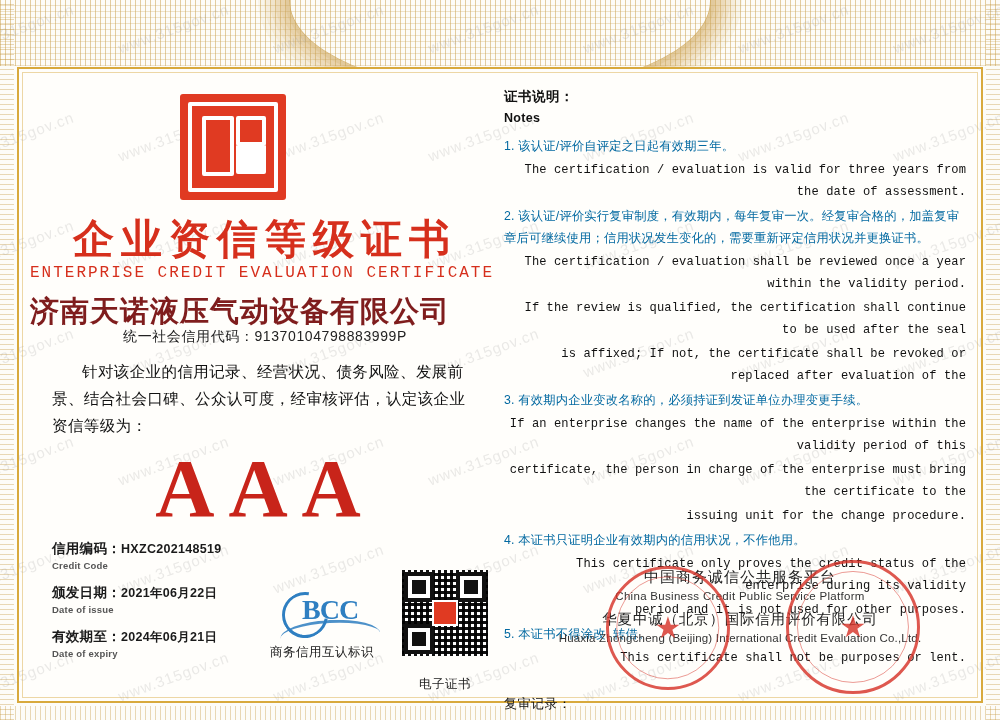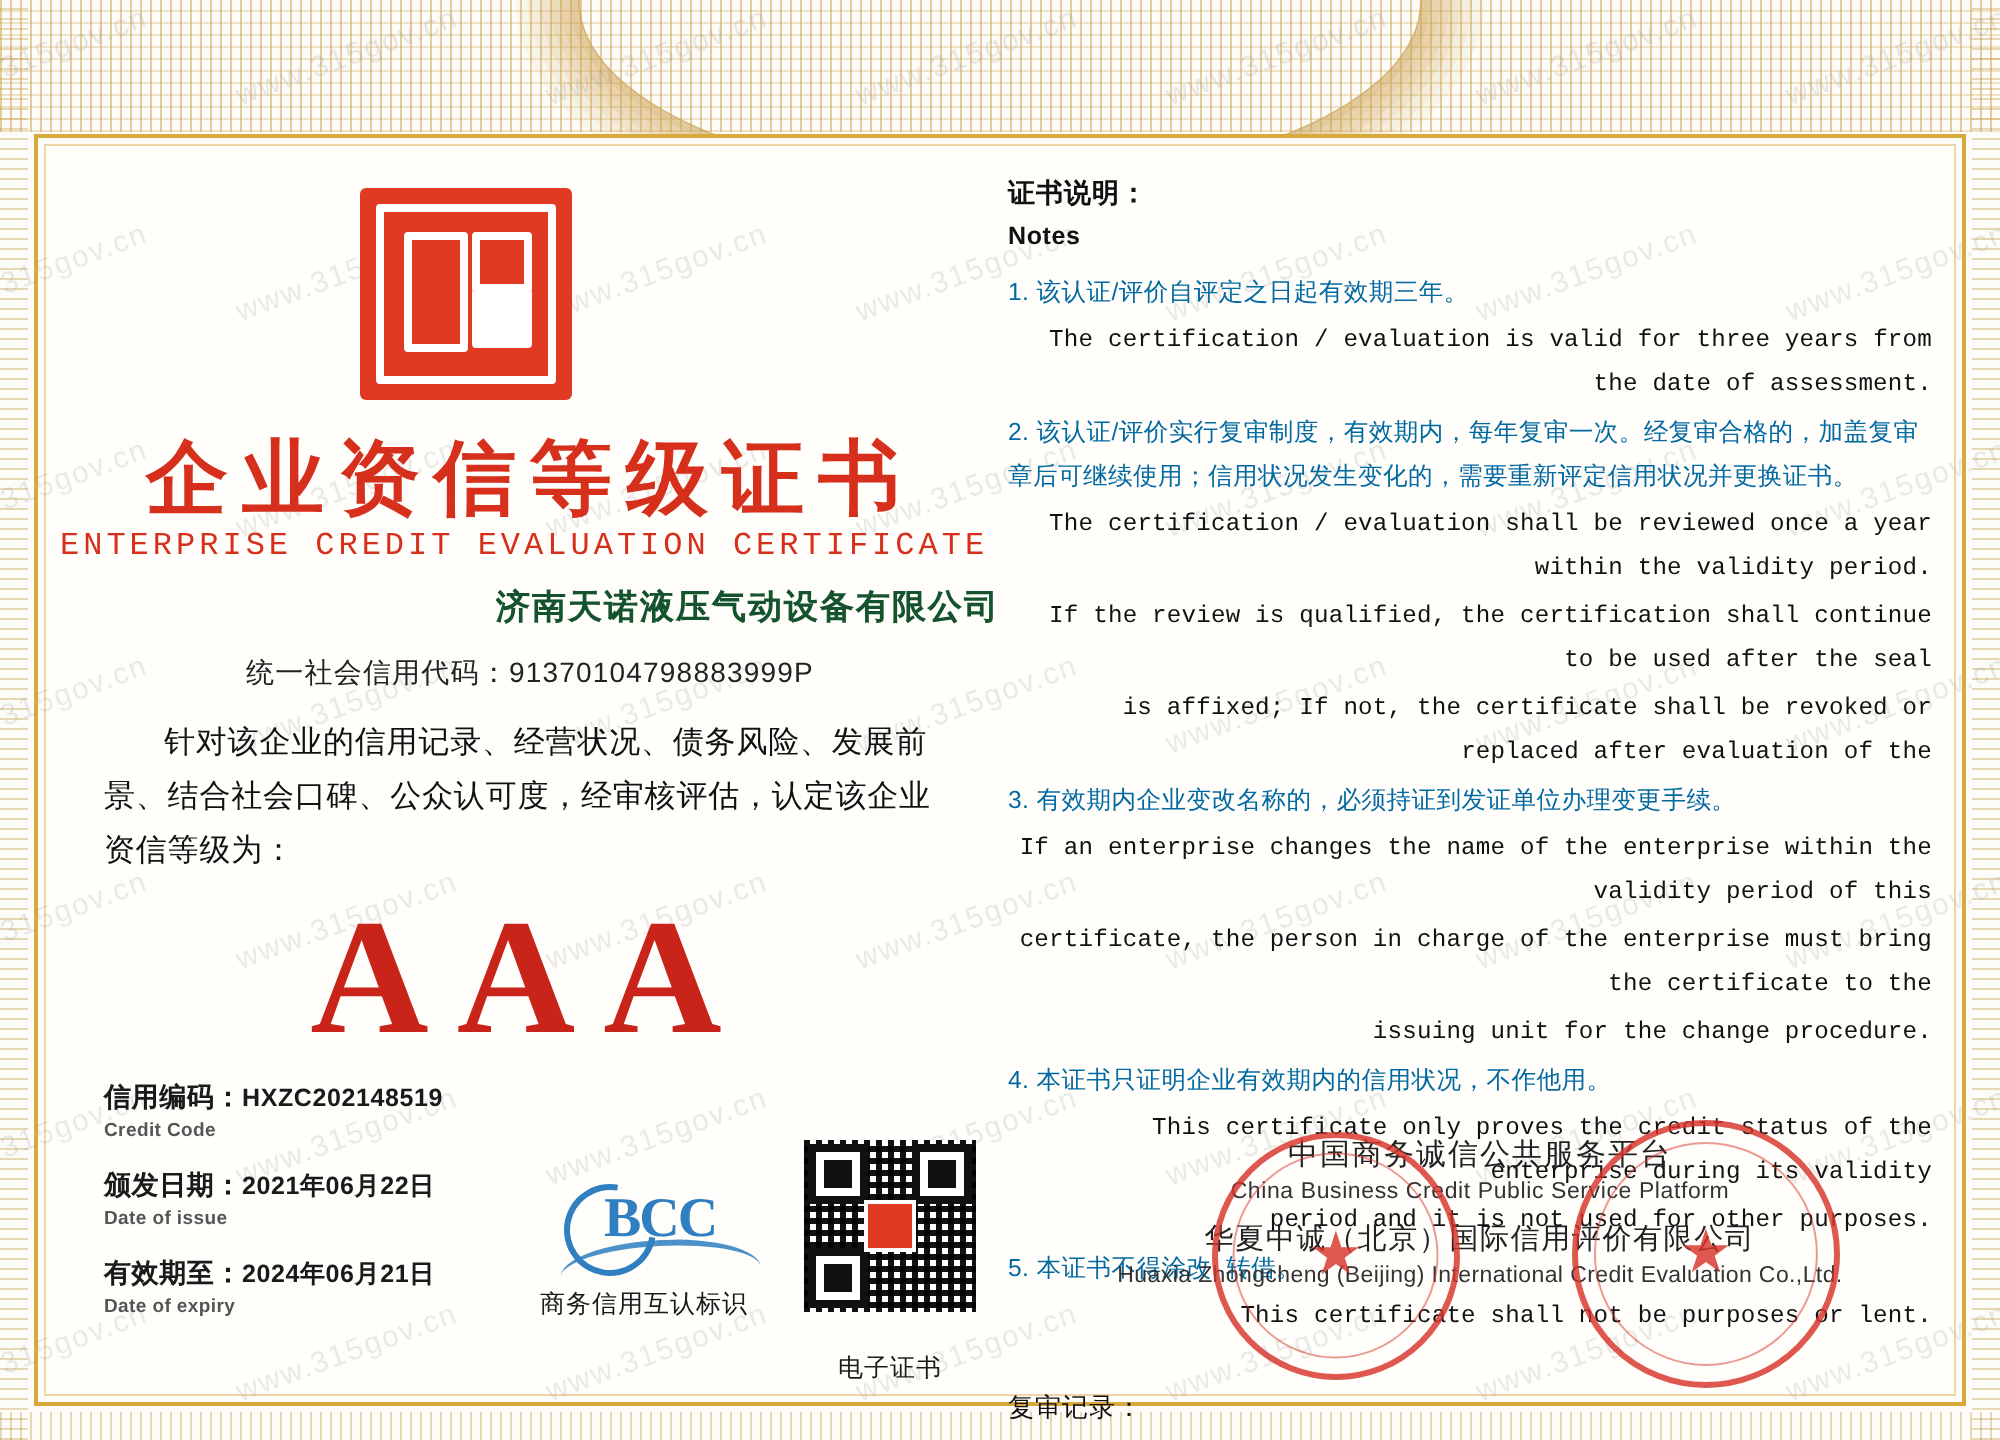--- a/index.html
+++ b/index.html
@@ -174,23 +174,23 @@
     text-align: left;
     color: #d62f1c;
     font-size: 16px;
     letter-spacing: 2.0px;
     font-family: Liberation Mono, monospace;
   }
   .company {
     position: absolute;
     top: 218px;
     left: 0; width: 470px;
-    text-align: right;
-    color: #14532d;
-    font-size: 17px;
+    text-align: left;
+    color: #7f1d1d;
+    font-size: 29px;
     font-weight: bold;
     letter-spacing: 1px;
     font-family: "Liberation Serif", serif;
   }
   .credit-code-line {
     position: absolute;
     top: 254px;
     left: 0; width: 470px;
     text-align: center;
     color: #222;

